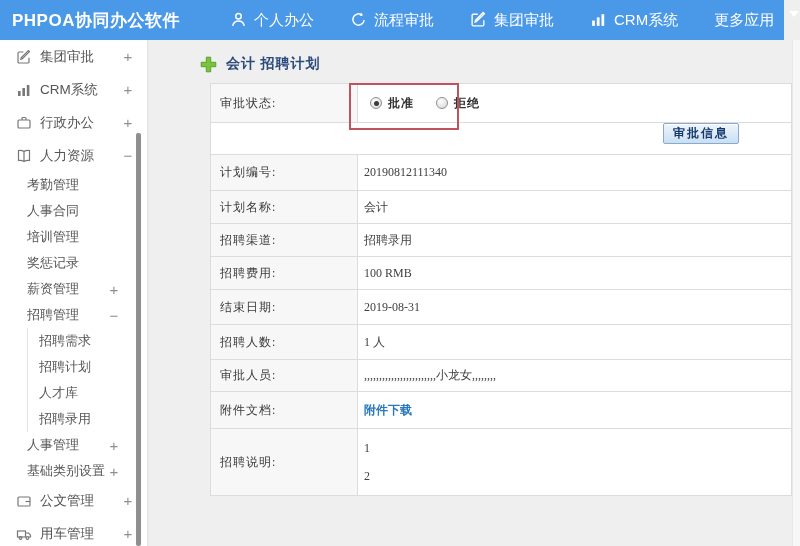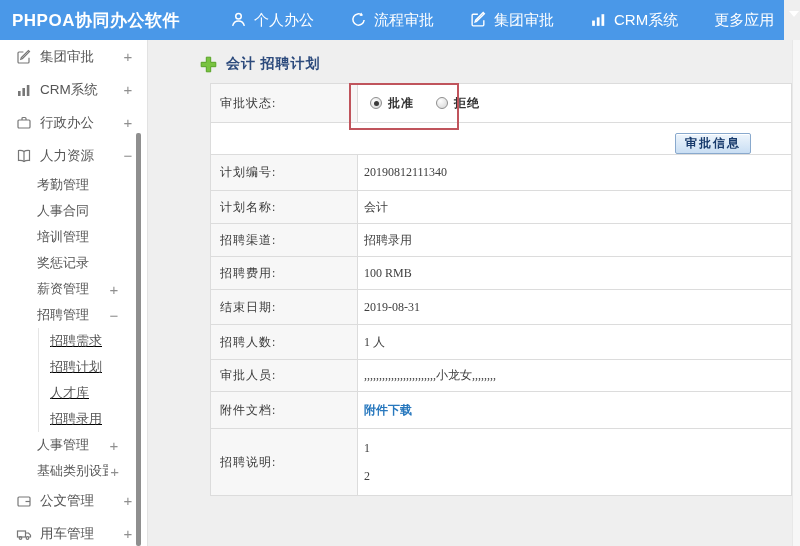--- a/index.html
+++ b/index.html
@@ -20,23 +20,23 @@
   .nav-item + .nav-item { margin-left:12px; }
   .nav-icon { width:17px; height:17px; display:inline-flex; }
   .caret { width:0; height:0; border-left:5px solid transparent;
     border-right:5px solid transparent; border-top:6px solid #fff; margin-left:8px; }
 
   
   .sidebar { position:absolute; left:0; top:40px; width:148px; bottom:0;
     background:#fff; border-right:1px solid #e2e2e2; z-index:10; }
   .sb-item { display:flex; align-items:center; color:#555; cursor:pointer; }
   .sb-item.lv0 { height:33px; padding-left:16px; font-size:13.5px; }
-  .sb-item.lv1 { height:26px; padding-left:37px; font-size:13px; }
+  .sb-item.lv1 { height:26px; padding-left:27px; font-size:13px; }
   .sb-item.lv2 { height:26px; padding-left:11px; font-size:13px; }
-  .sb-group { border-left:1px solid #e5e5e5; margin-left:38px;text-decoration:underline; }
+  .sb-group { border-left:1px solid #e5e5e5; margin-left:27px; }
   .sb-icon { width:16px; height:16px; margin-right:8px; display:inline-flex; flex:none; }
   .sb-label { white-space:nowrap; overflow:hidden; }
   .sb-exp { margin-left:auto; color:#8f8f8f; font-size:15px; width:14px; text-align:center; }
   .lv0 .sb-exp { margin-right:12px; }
   .lv1 .sb-exp { margin-right:26px; }
   .sb-scrollbar { position:absolute; right:6px; top:93px; width:5px; height:413px;
     background:#8f8f8f; border-radius:2px; }
 
   
   .content { position:absolute; left:148px; top:40px; right:0; bottom:0;
@@ -54,22 +54,22 @@
     border:1px solid #dcdcdc; background:#8b5cf6; }
   .trow { display:flex; border-bottom:1px solid #dcdcdc; }
   .trow:last-child { border-bottom:none; }
   .tlabel { width:147px; flex:none; border-right:1px solid #dcdcdc; background:#f7f7f7;
     padding-left:9px; display:flex; align-items:center;
     font:12px "Liberation Serif", serif; color:#3a3a3a; letter-spacing:1px; }
   .tval { flex:1; background:#fff; display:flex; align-items:center; padding-left:6px;
     font:12px "Liberation Serif", serif; color:#404040; }
   .tval.multi { flex-direction:column; align-items:flex-start; justify-content:center;
     gap:13px; }
-  .btn-row { background:#fff; justify-content:flex-end; align-items:flex-end;
-    padding-right:40px; }
+  .btn-row { background:#fff; justify-content:flex-end; align-items:flex-start;
+    padding-right:52px; }
   .approve-btn { height:21px; padding:0 9px; font:bold 12px "Liberation Serif", serif;
     color:#16396b; letter-spacing:2px; background:linear-gradient(#eef5fc,#c9def3);
     border:1px solid #89a9cd; border-radius:2px; box-shadow:inset 0 1px 0 #fff;
     cursor:pointer; }
   .radio-cell { gap:6px; }
   .radio { width:12px; height:12px; border-radius:50%; border:1px solid #8e8e8e;
     background:radial-gradient(circle at 35% 30%, #fefefe, #d4d4d4);
     display:inline-block; position:relative; margin-left:6px; cursor:pointer; flex:none; }
   .radio.checked::after { content:""; position:absolute; left:3px; top:3px; width:5px;
     height:5px; border-radius:50%; background:#3a3a3a; }

